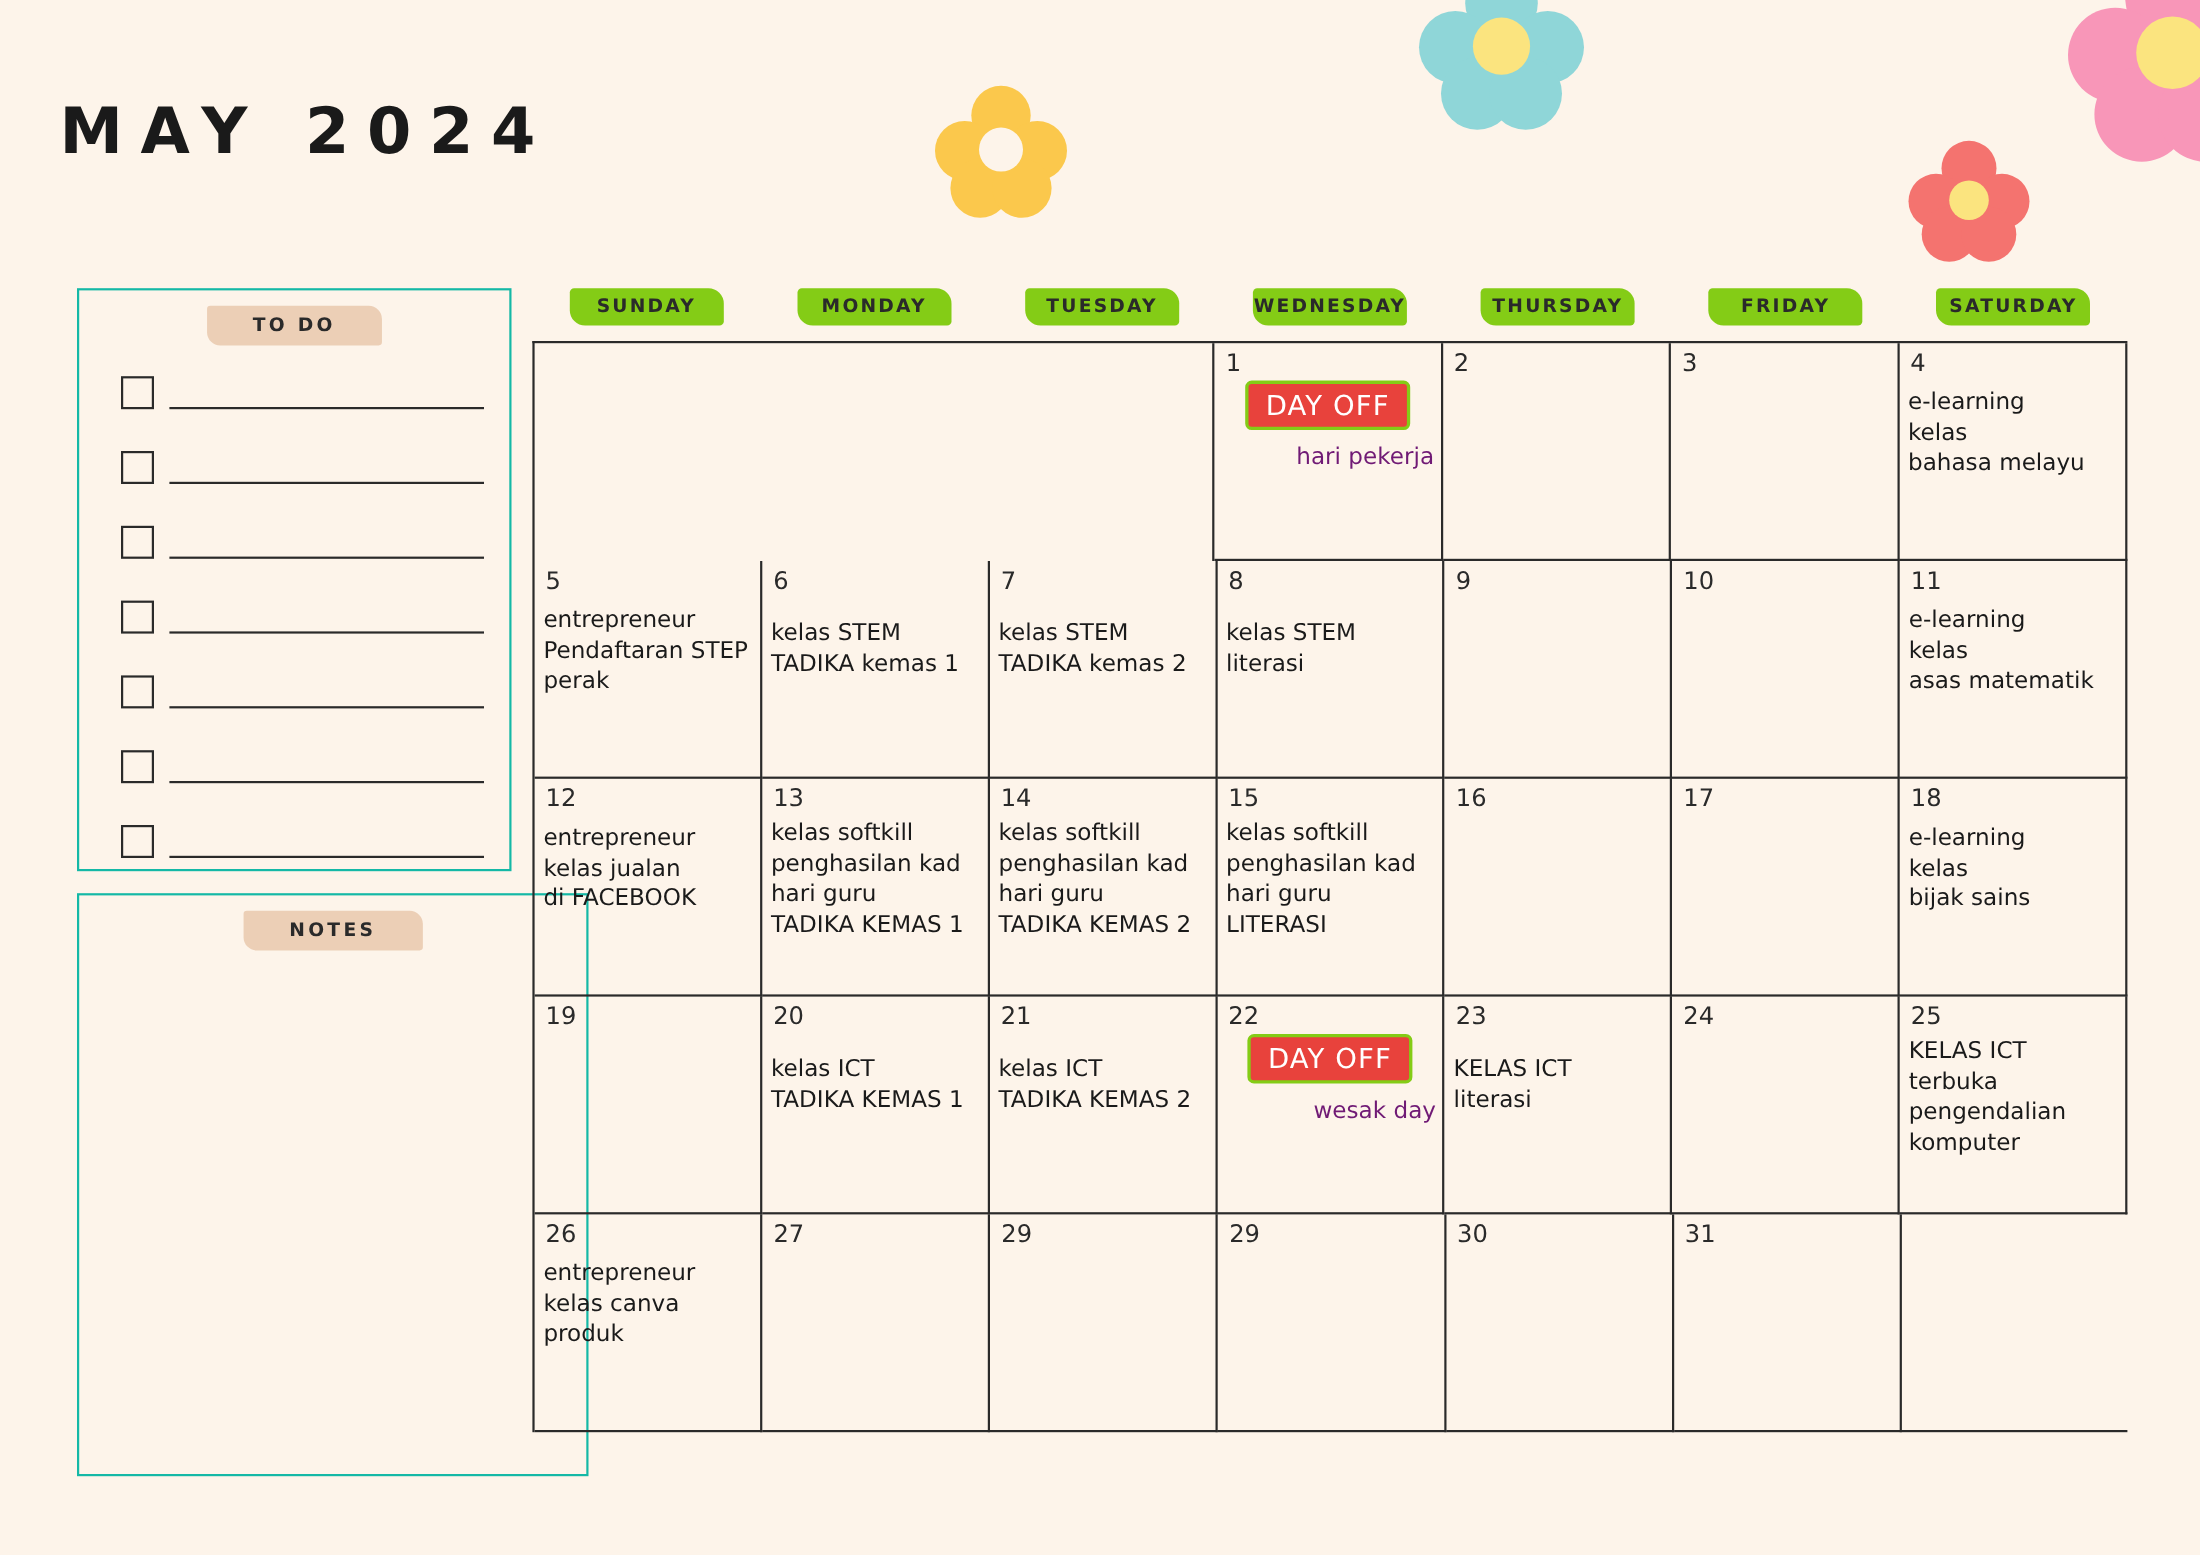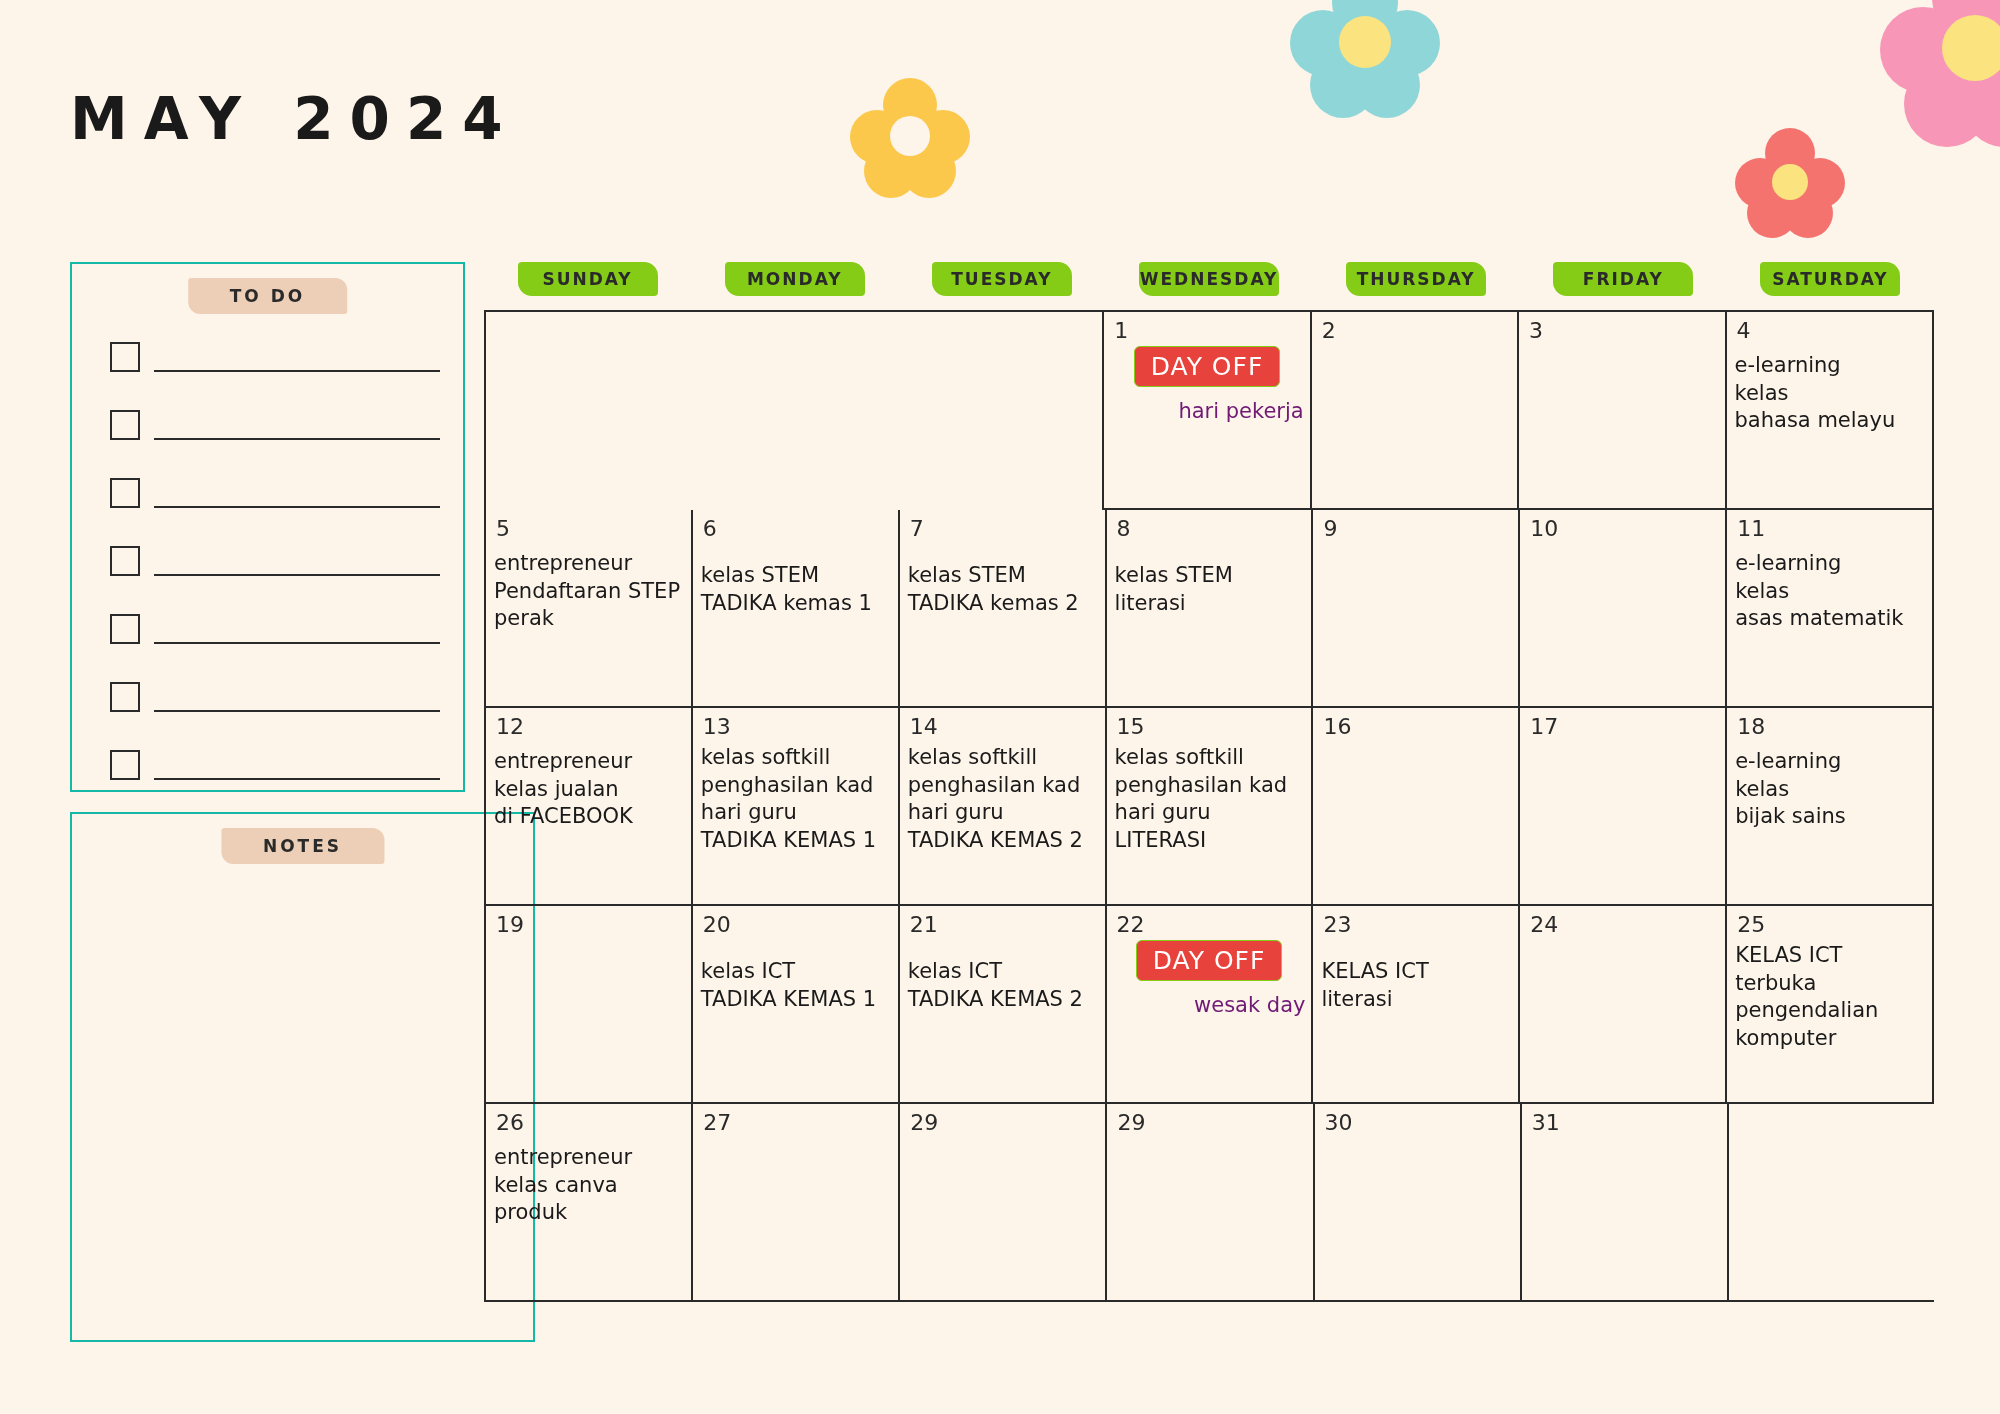--- a/index.html
+++ b/index.html
@@ -25,21 +25,21 @@
     border-radius: 50%;
   }
   .flower .center {
     position: absolute;
     border-radius: 50%;
   }
 
   
   #page-title {
     position: absolute;
-    left: 70px;
+    left: 54px;
     top: 85px;
     font-size: 58px;
     letter-spacing: 16px;
     font-weight: bold;
     color: #1a1a1a;
     font-family: "DejaVu Sans", sans-serif;
   }
 
   
   .panel {
@@ -171,21 +171,21 @@
   .events.tight { margin-top: 6px; }
   .events.pad   { margin-top: 22px; }
   .dayoff {
     display: inline-block;
     background: #e8423c;
     color: #ffffff;
     font-size: 25px;
     letter-spacing: 1px;
     padding: 5px 16px;
     border-radius: 6px;
-    border: 1px solid #84cc16;
+    border: 3px solid #84cc16;
     box-shadow: inset 0 0 0 2px #e8423c;
     margin: 4px auto 8px auto;
   }
   .dayoff-wrap { text-align: center; }
   .dayoff-caption {
     text-align: right;
     font-size: 21px;
     color: #701a75;
     margin-top: 4px;
   }

